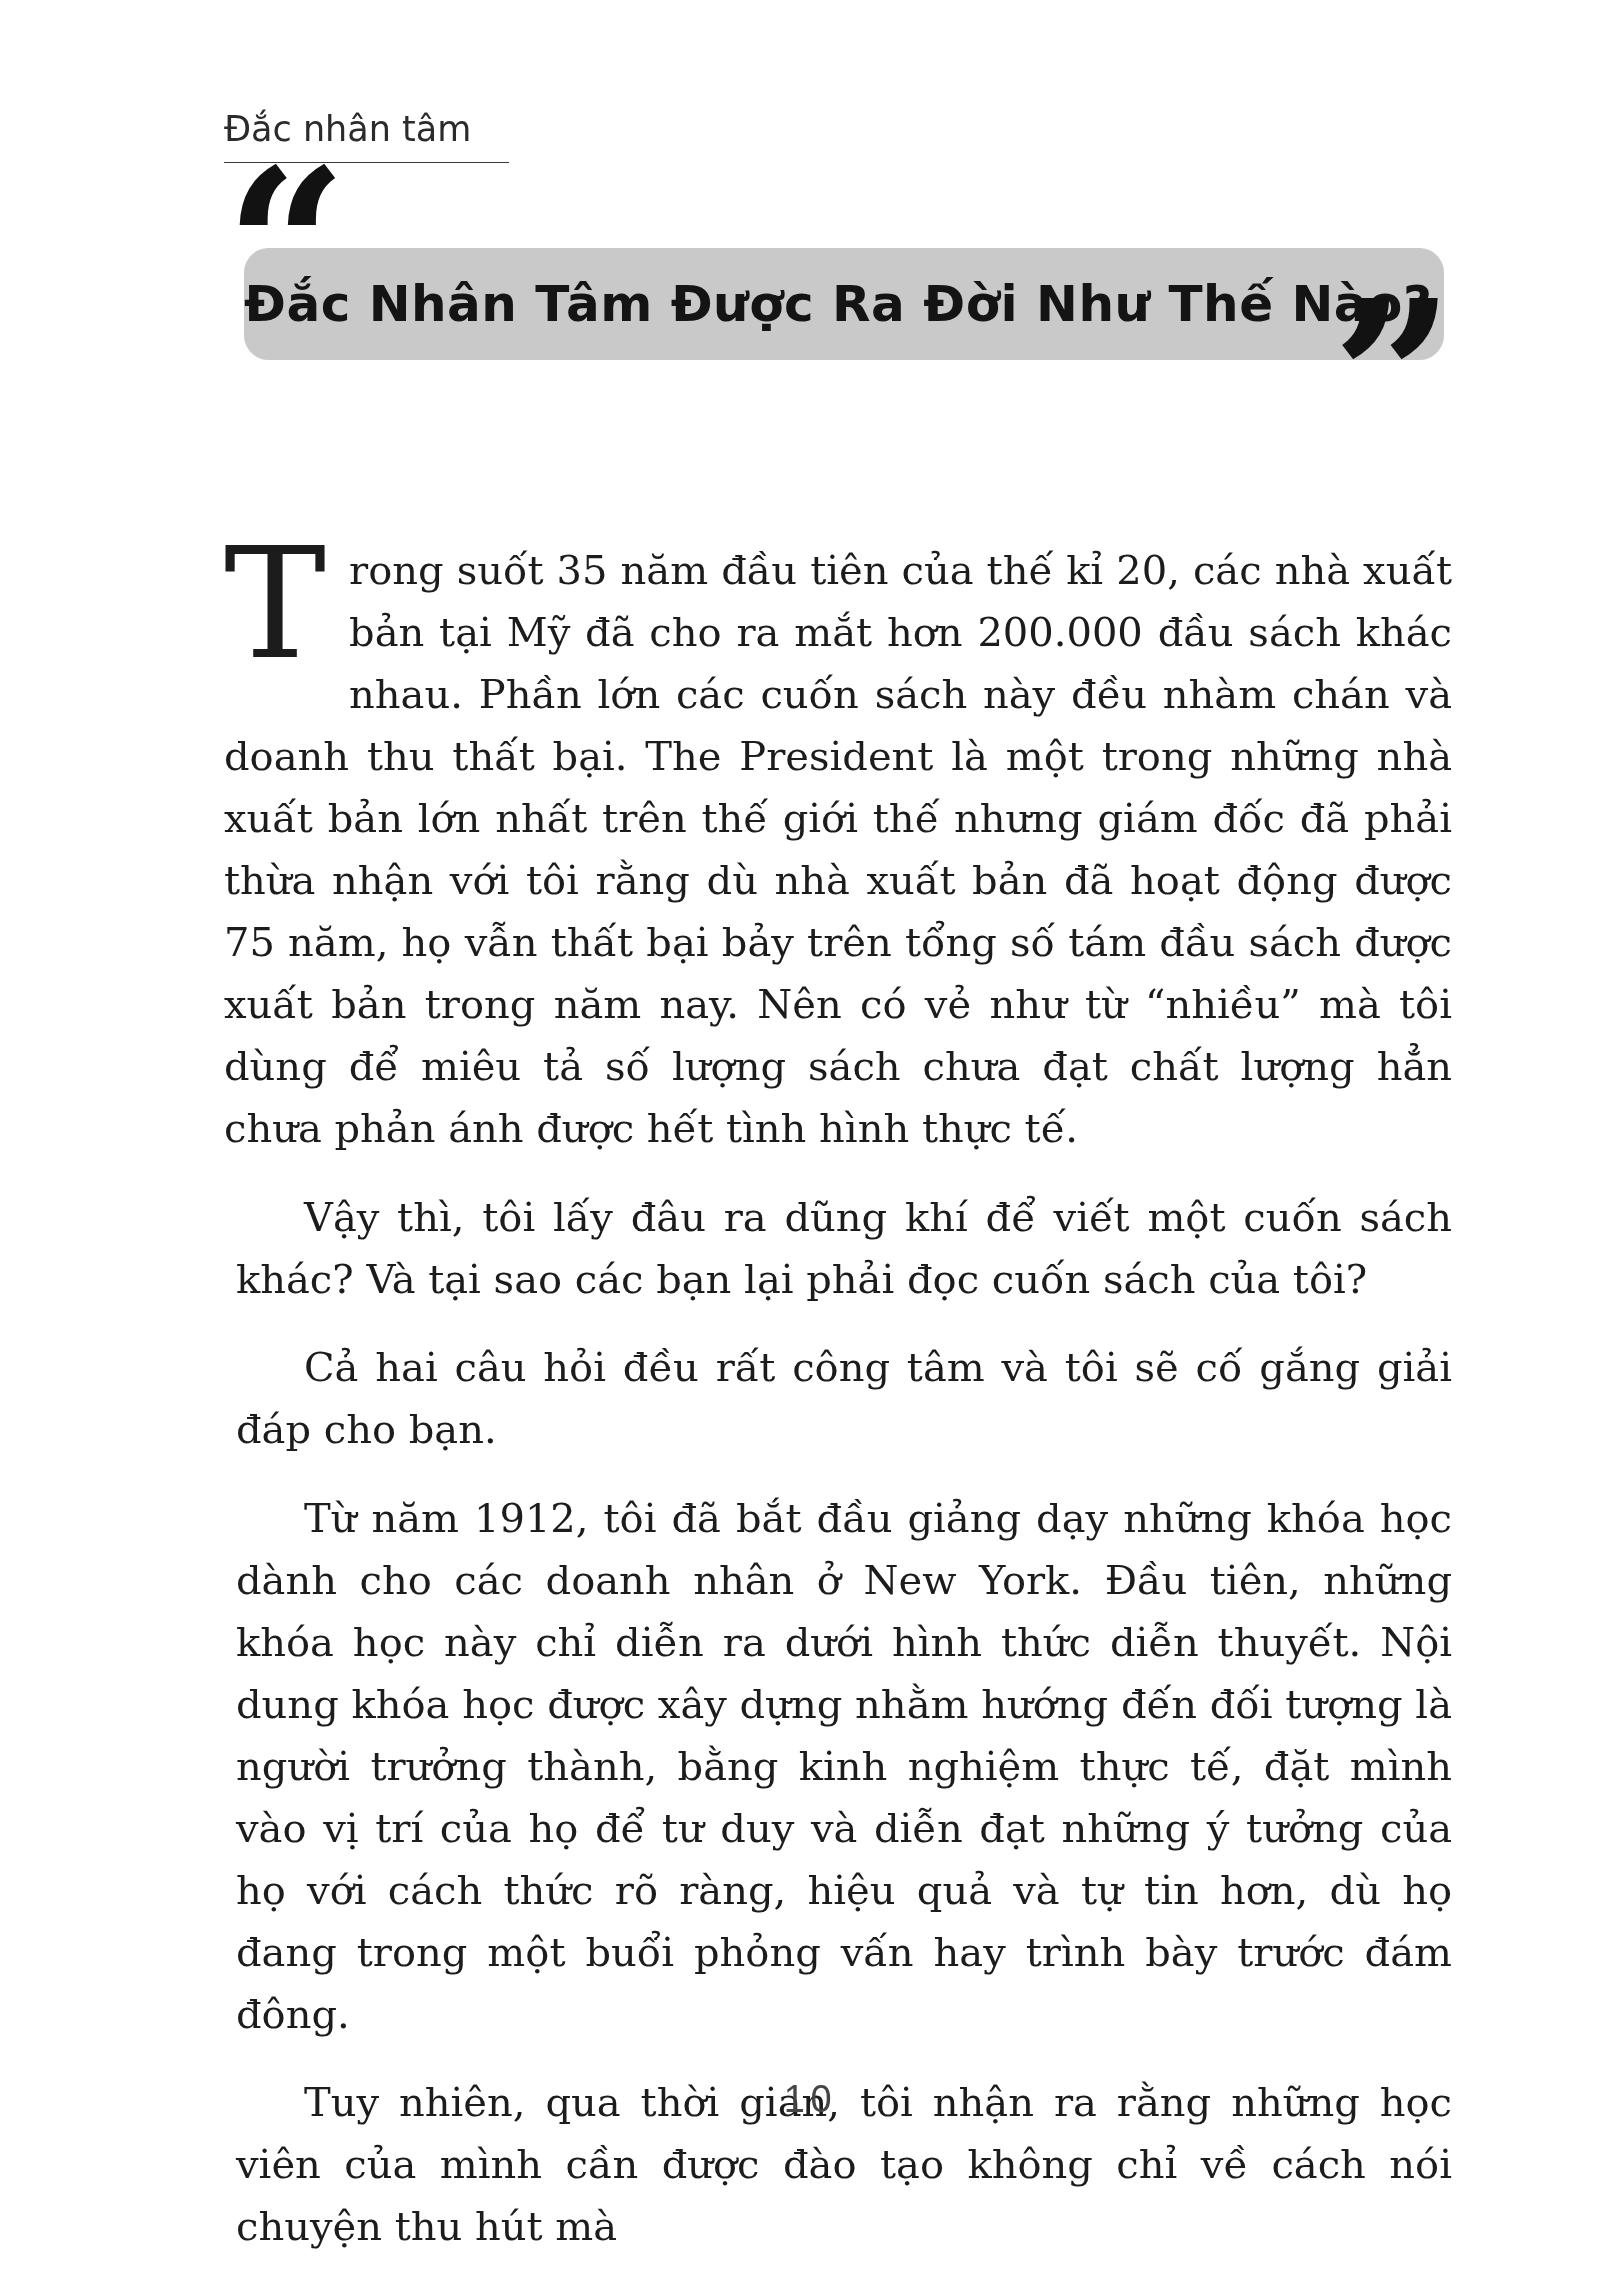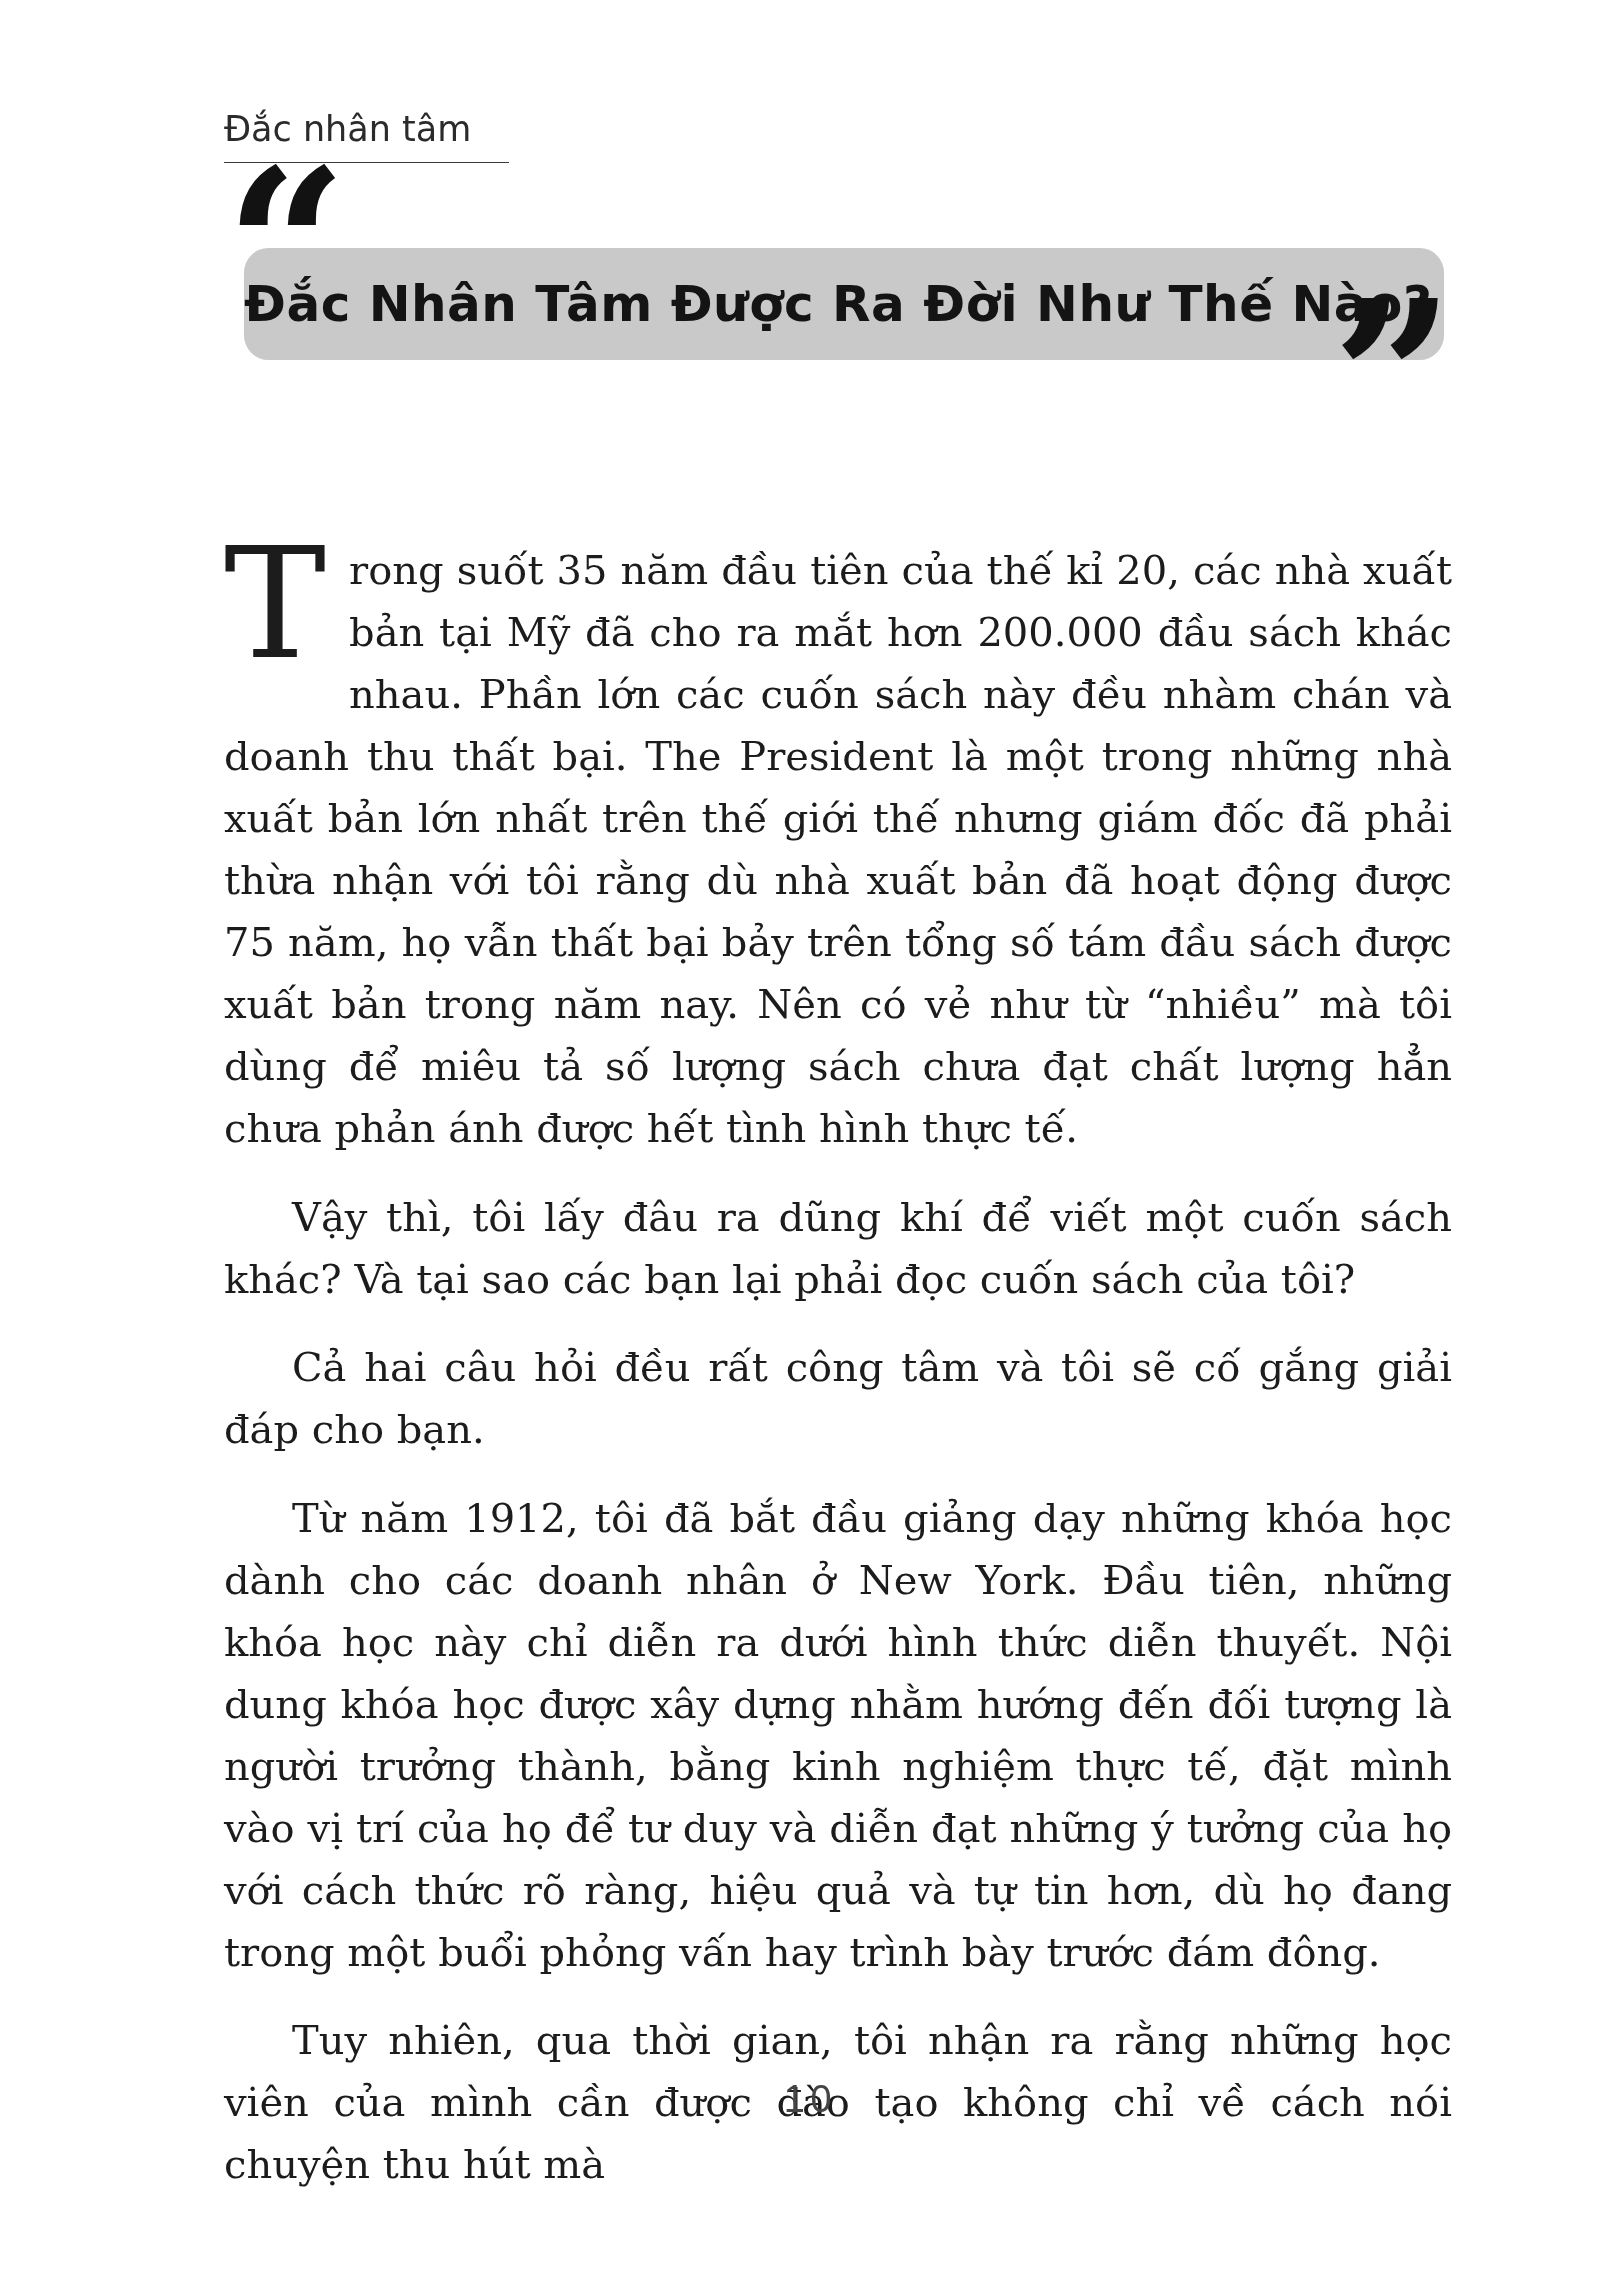--- a/index.html
+++ b/index.html
@@ -65,21 +65,21 @@
     position: absolute;
     left: 224px;
     top: 539px;
     width: 1228px;
     font-size: 40px;
     line-height: 62px;
     text-align: justify;
     color: #1c1c1c;
   }
   .para { margin-bottom: 26.5px; }
-  .para.indent { text-indent: 68px; }
+  .para.indent { text-indent: 68px; margin-left: 12px; }
   .dropcap {
     float: left;
     font-size: 153px;
     line-height: 119px;
     padding: 5.7px 23px 0 0;
     font-family: "DejaVu Serif", serif;
     color: #1c1c1c;
   }
 
   

